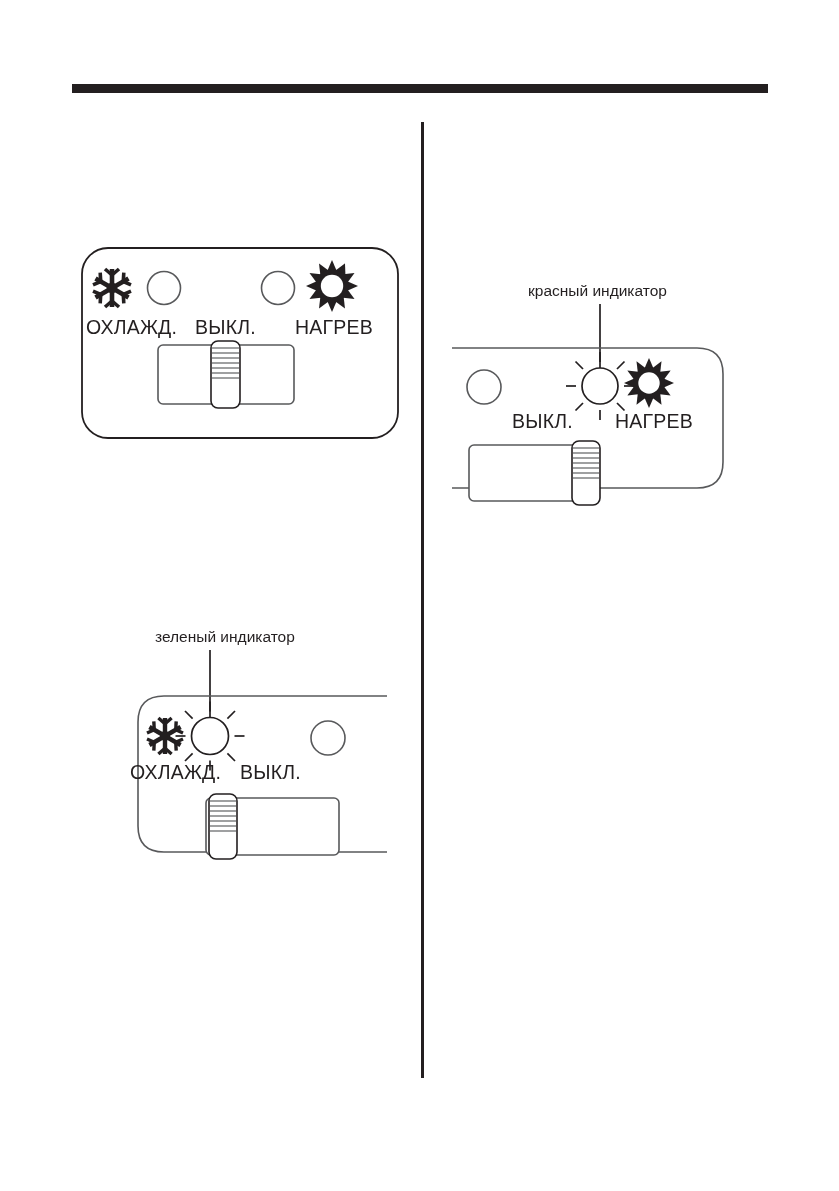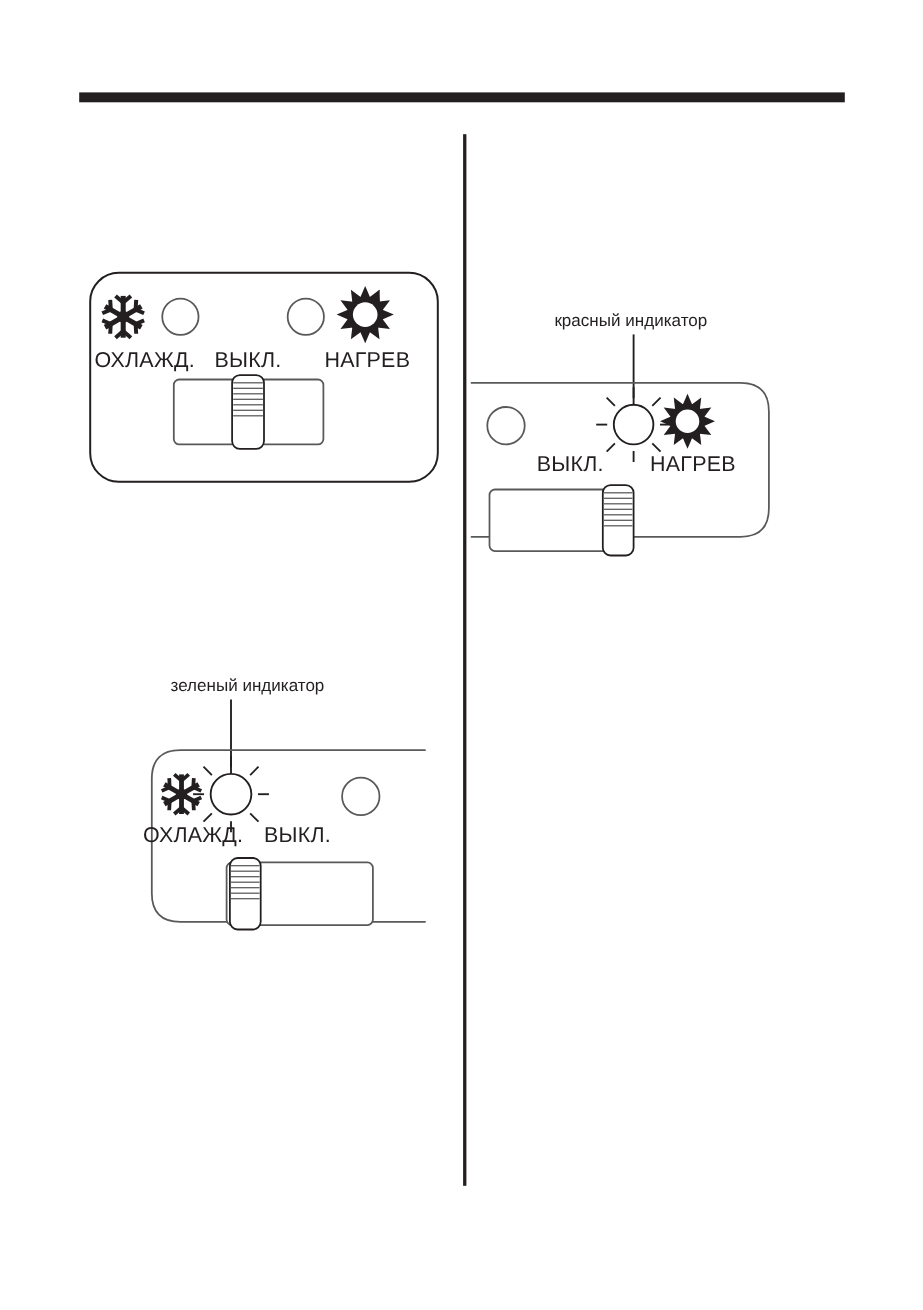--- a/index.html
+++ b/index.html
@@ -47,22 +47,22 @@
   .figure {
     position: absolute;
   }
   .figure svg {
     display: block;
     overflow: visible;
   }
 
   
   #figure-1 { left: 70px;  top: 236px; }
-  #figure-2 { left: 428px; top: 282px; }
-  #figure-3 { left: 112px; top: 614px; }
+  #figure-2 { left: 452px; top: 282px; }
+  #figure-3 { left: 112px; top: 628px; }
 
   
   .panel-outline {
     fill: none;
     stroke: #231f20;
     stroke-width: 1.8;
   }
   .panel-outline-soft {
     fill: none;
     stroke: #58595b;

